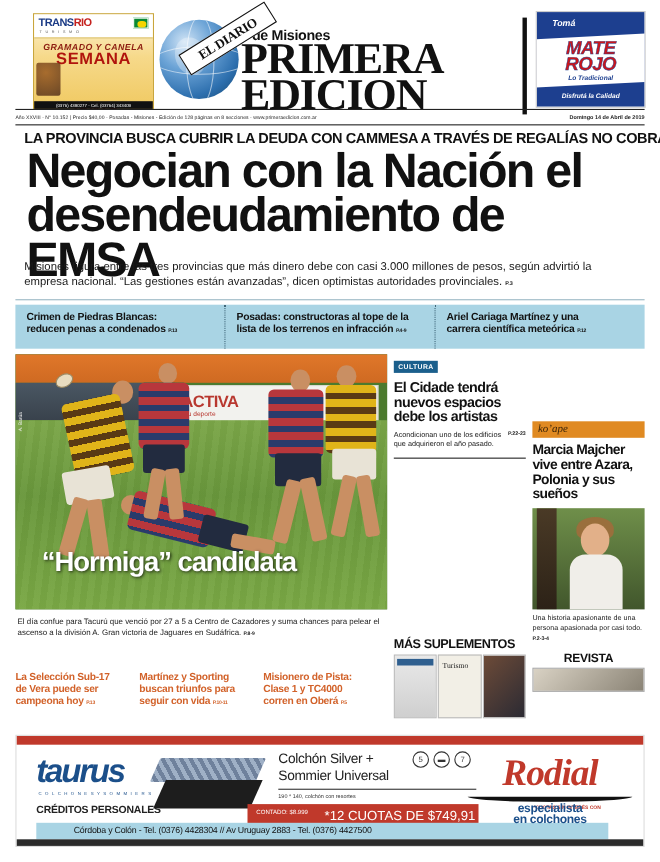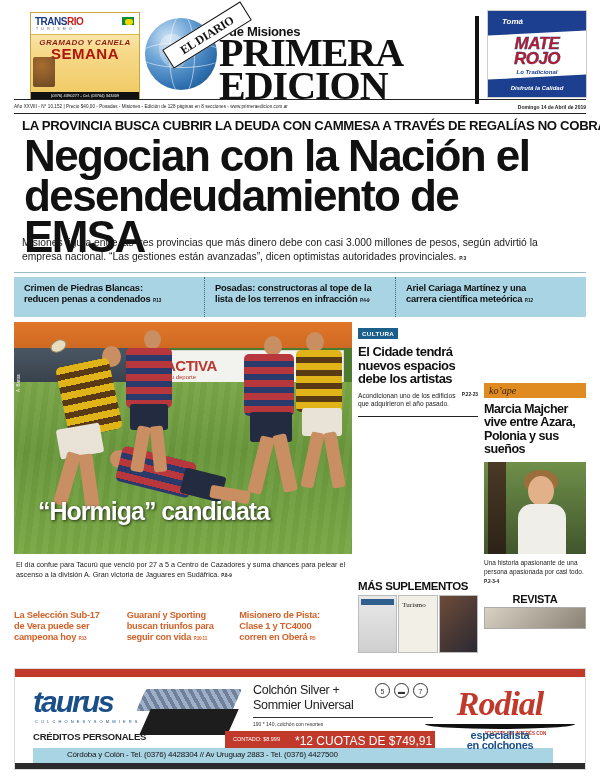--- a/index.html
+++ b/index.html
@@ -398,21 +398,21 @@
   </div>
 
   <div class="sportsband">
     <div class="sb-item">
       <span>La Selección Sub-17</span><br>
       <span>de Vera puede ser</span><br>
       <span>campeona hoy</span>
       <span class="pg">P.13</span>
     </div>
     <div class="sb-item">
-      <span>Guaraní y Sporting</span><br>
+      <span>Martínez y Sporting</span><br>
       <span>buscan triunfos para</span><br>
       <span>seguir con vida</span>
       <span class="pg">P.10-11</span>
     </div>
     <div class="sb-item">
       <span>Misionero de Pista:</span><br>
       <span>Clase 1 y TC4000</span><br>
       <span>corren en Oberá</span>
       <span class="pg">P.5</span>
     </div>

